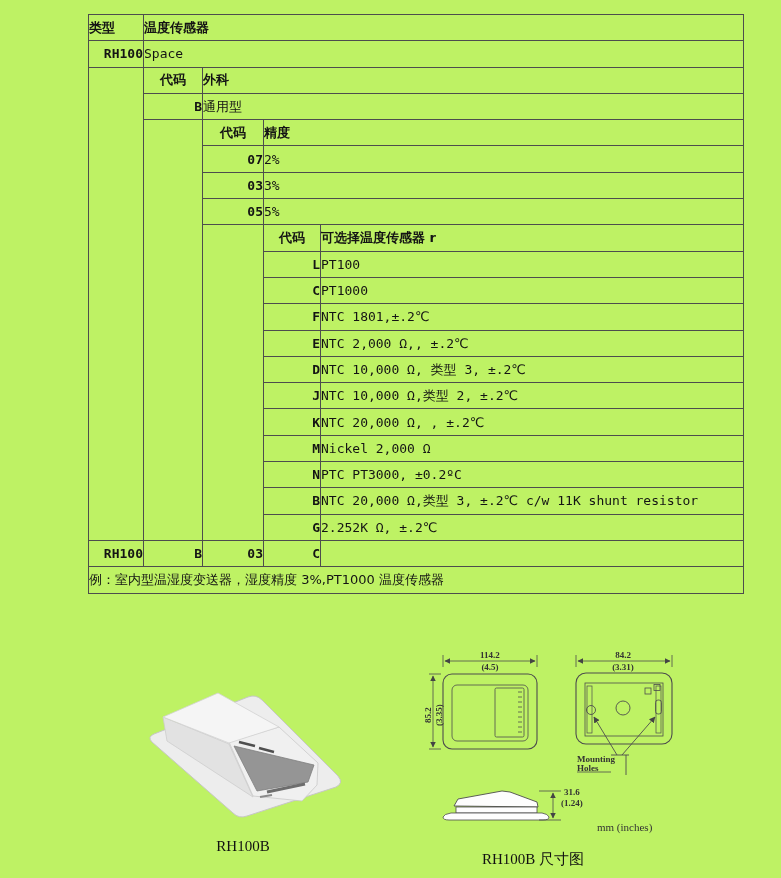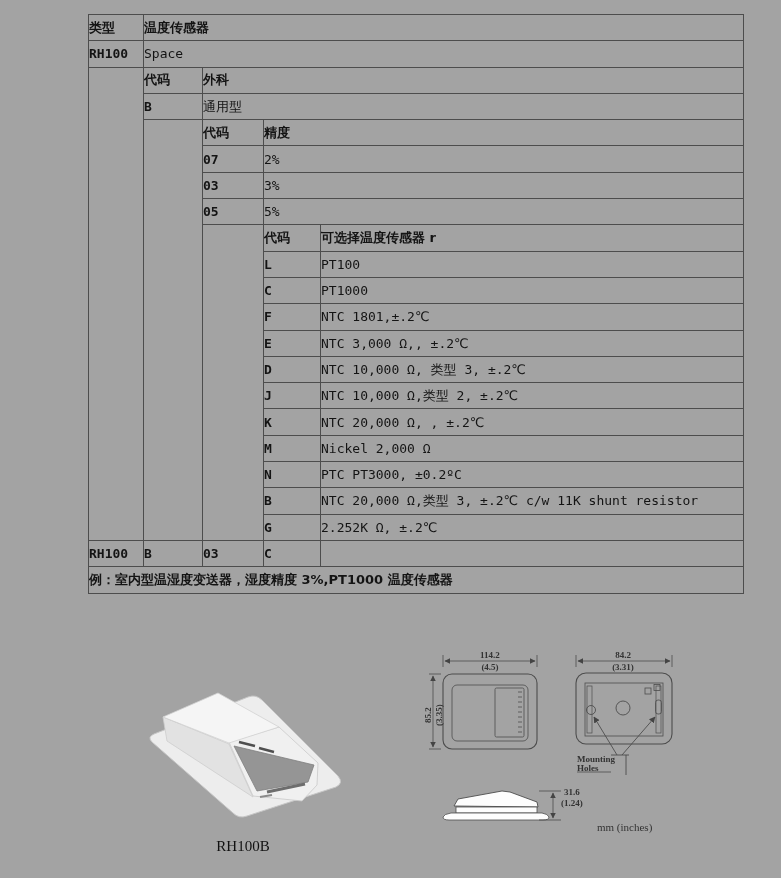--- a/index.html
+++ b/index.html
@@ -1,28 +1,28 @@
 <!DOCTYPE html>
 <html><head>
 <meta charset="utf-8">
 <style>
   html,body{margin:0;padding:0;background:#fff;}
-  .page{position:relative;width:781px;height:878px;background:#a3a3a3;overflow:hidden;
+  .page{position:relative;width:781px;height:878px;background:#bef264;overflow:hidden;
         font-family:"DejaVu Sans",sans-serif;color:#111;}
   
   table.sel{position:absolute;left:88px;top:14px;width:655px;border-collapse:collapse;
             table-layout:fixed;}
   table.sel td{border:1px solid #4d4d4d;height:25.3px;padding:0;vertical-align:middle;
                white-space:nowrap;overflow:hidden;font-size:13px;color:#141414;}
   td.hdr {font-weight:bold;font-size:14px;padding-left:5px;font-family:"DejaVu Sans",sans-serif;}
-  td.hdrc{font-weight:bold;font-size:14px;font-family:Liberation Serif, serif;}
-  td.code{font-weight:bold;text-align:left;font-family:"DejaVu Sans Mono","DejaVu Sans",monospace;}
+  td.hdrc{font-weight:bold;font-size:14px;text-align:center;font-family:Liberation Serif, serif;}
+  td.code{font-weight:bold;text-align:right;font-family:"DejaVu Sans Mono","DejaVu Sans",monospace;}
   td.desc{padding-left:5px;font-family:"DejaVu Sans Mono","DejaVu Sans",monospace;color:#222;margin-left:44px;}
   td.cjk {padding-left:5px;font-size:14px;color:#333;}
-  td.note{font-weight:bold;font-size:14px;padding-left:5px;}
+  td.note{font-weight:normal;font-size:14px;padding-left:5px;}
   td.blank{}
   
   .photo-svg{position:absolute;left:140px;top:650px;}
   .dim-svg{position:absolute;left:425px;top:643px;}
   .caption{position:absolute;font-family:"Liberation Serif","DejaVu Serif",serif;
            font-size:15px;color:#111;text-align:center;}
   .cap-photo{left:178px;top:838px;width:130px;}
   .cap-dim{left:448px;top:850px;width:170px;}
   .dimtext{font-family:"Liberation Serif","DejaVu Serif",serif;font-weight:bold;
            font-size:9px;fill:#333;}
@@ -88,21 +88,21 @@
         <tr>
           <td class="code">C</td>
           <td class="desc">PT1000</td>
         </tr>
         <tr>
           <td class="code">F</td>
           <td class="desc">NTC 1801,±.2℃</td>
         </tr>
         <tr>
           <td class="code">E</td>
-          <td class="desc">NTC 3,000 Ω,, ±.2℃</td>
+          <td class="desc">NTC 2,000 Ω,, ±.2℃</td>
         </tr>
         <tr>
           <td class="code">D</td>
           <td class="desc">NTC 10,000 Ω, 类型 3, ±.2℃</td>
         </tr>
         <tr>
           <td class="code">J</td>
           <td class="desc">NTC 10,000 Ω,类型 2, ±.2℃</td>
         </tr>
         <tr>
@@ -226,14 +226,15 @@
       <path d="M 26 170 L 117 170 Q 123 171 124 174 Q 124 177 118 177 L 24 177 Q 18 177 18 174 Q 19 171 26 170 Z" stroke-width="0.8"></path>
 
       <line x1="114" y1="148" x2="136" y2="148" stroke-width="0.8" fill="none"></line>
       <line x1="114" y1="177" x2="136" y2="177" stroke-width="0.8" fill="none"></line>
       <line x1="128" y1="150" x2="128" y2="175" stroke-width="0.8" fill="none" marker-start="url(#ah)" marker-end="url(#ah)"></line>
     </g>
     <text class="dimtext" x="139" y="152">31.6</text>
     <text class="dimtext" x="136" y="163">(1.24)</text>
     <text class="unittext" x="172" y="188">mm (inches)</text>
   </svg>
+  <div class="caption cap-dim">RH100B 尺寸图</div>
 
 </div>
 
 </body></html>

